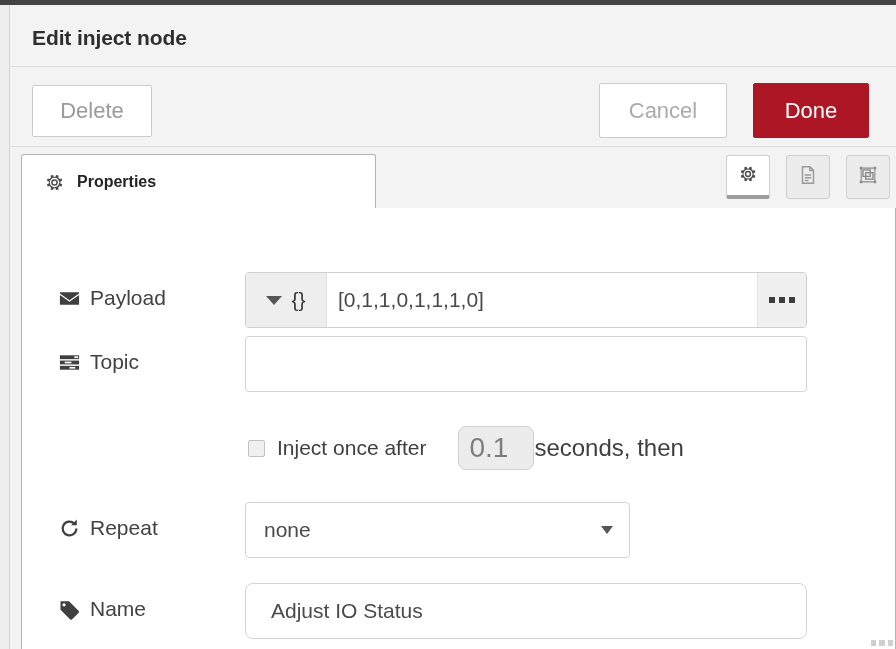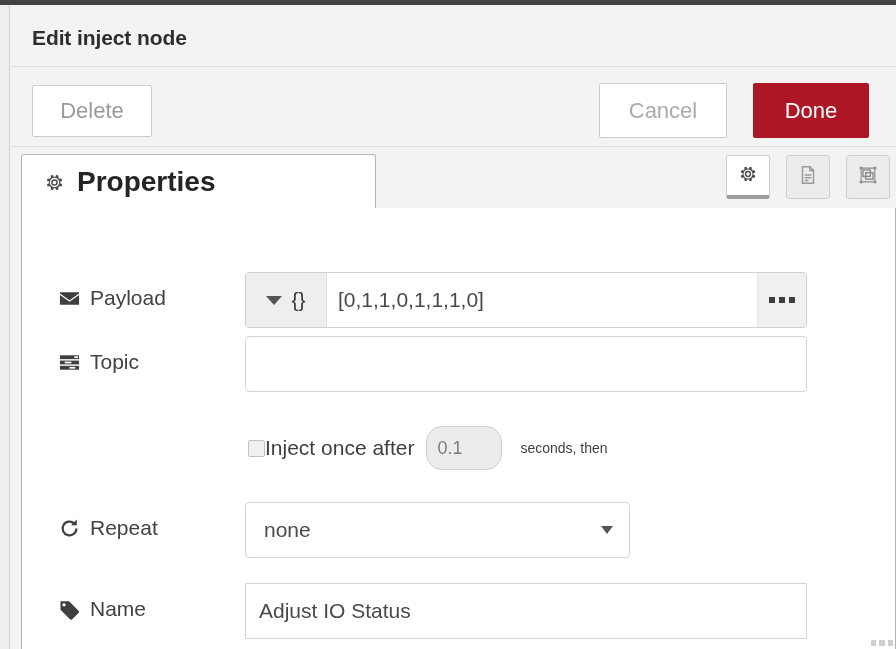--- a/index.html
+++ b/index.html
@@ -146,21 +146,21 @@
     align-items: center;
     cursor: pointer;
   }
   #tab-properties .tab-gear {
     margin-left: 22px;
     margin-right: 12px;
     display: flex;
     align-items: center;
   }
   #tab-label {
-    font-size: 28px;
+    font-size: 16px;
     font-weight: bold;
     color: #242424;
   }
   #tabs-underline {
     position: absolute;
     left: 365px;
     top: 61px;
     width: 520px;
     height: 1px;
     background: #b5b5b5;
@@ -327,42 +327,41 @@
     width: 17px;
     height: 17px;
     box-sizing: border-box;
     border: 1px solid #c2c2c2;
     background: #f0f0f0;
     border-radius: 2px;
     cursor: pointer;
     flex: 0 0 auto;
   }
   #inject-once-label {
-    margin-left: 0;
+    margin-left: 12px;
     font-size: 21px;
     color: #3f3f3f;
     white-space: nowrap;
   }
   #inject-delay-input {
-    margin-left: 12px;
+    margin-left: 32px;
     width: 76px;
     height: 44px;
     box-sizing: border-box;
     background: #ececec;
     border: 1px solid #d2d2d2;
-    border-radius: 16px;
-    font-size: 18px;
+    border-radius: 8px;
+    font-size: 28px;
     color: #7d7d7d;
     padding: 0 10px;
     font-family: "Liberation Sans", sans-serif;
     outline: none;
   }
   #inject-once-suffix {
-    margin-left: 18px;
-    font-size: 14px;
+    font-size: 24px;
     color: #3f3f3f;
     white-space: nowrap;
   }
 
   
   #row-repeat { top: 294px; height: 40px; }
   #repeat-label { top: 14px; }
   #repeat-select {
     position: absolute;
     left: 223px;
@@ -397,25 +396,25 @@
   #row-name { top: 375px; height: 56px; text-decoration: underline; }
   #name-label { top: 14px; }
   #name-input {
     position: absolute;
     left: 223px;
     top: 0;
     width: 562px;
     height: 56px;
     box-sizing: border-box;
     border: 1px solid #d4d4d4;
-    border-radius: 1px;
+    border-radius: 8px;
     background: #ffffff;
     font-size: 21px;
     color: #4a4a4a;
-    padding: 0 13px;
+    padding: 0 25px;
     font-family: "Liberation Sans", sans-serif;
     outline: none;
   }
 
   
   #resize-grip {
     position: absolute;
     right: 3px;
     bottom: 3px;
     width: 22px;

